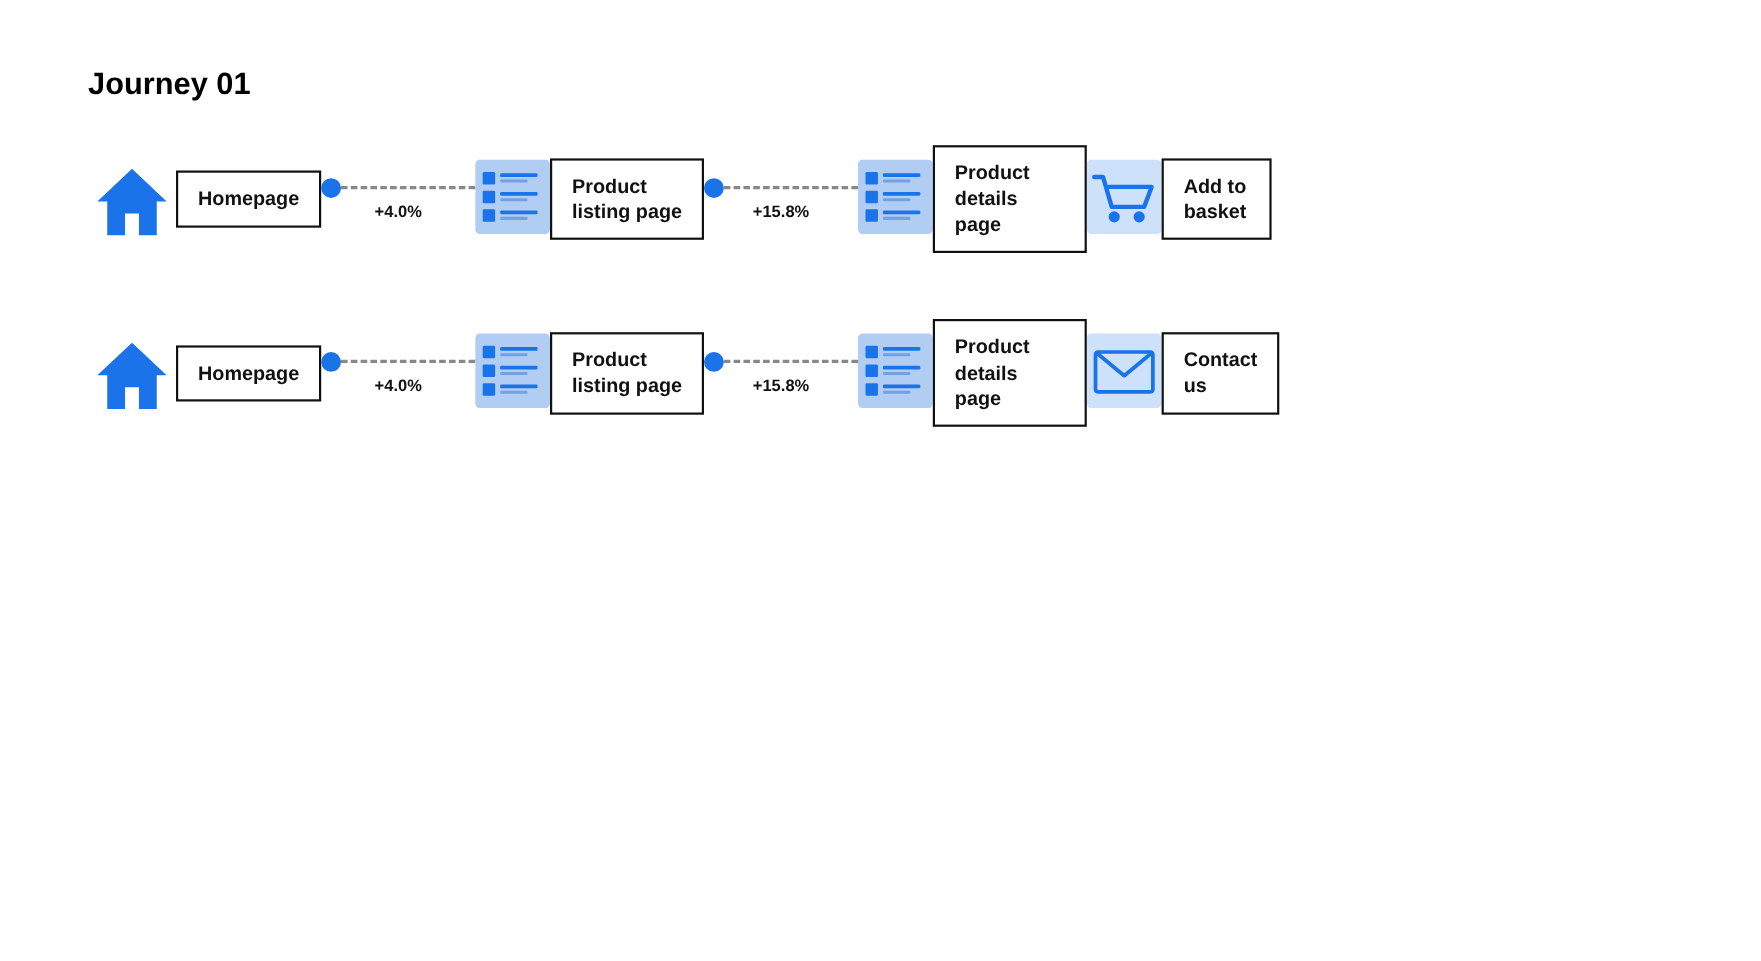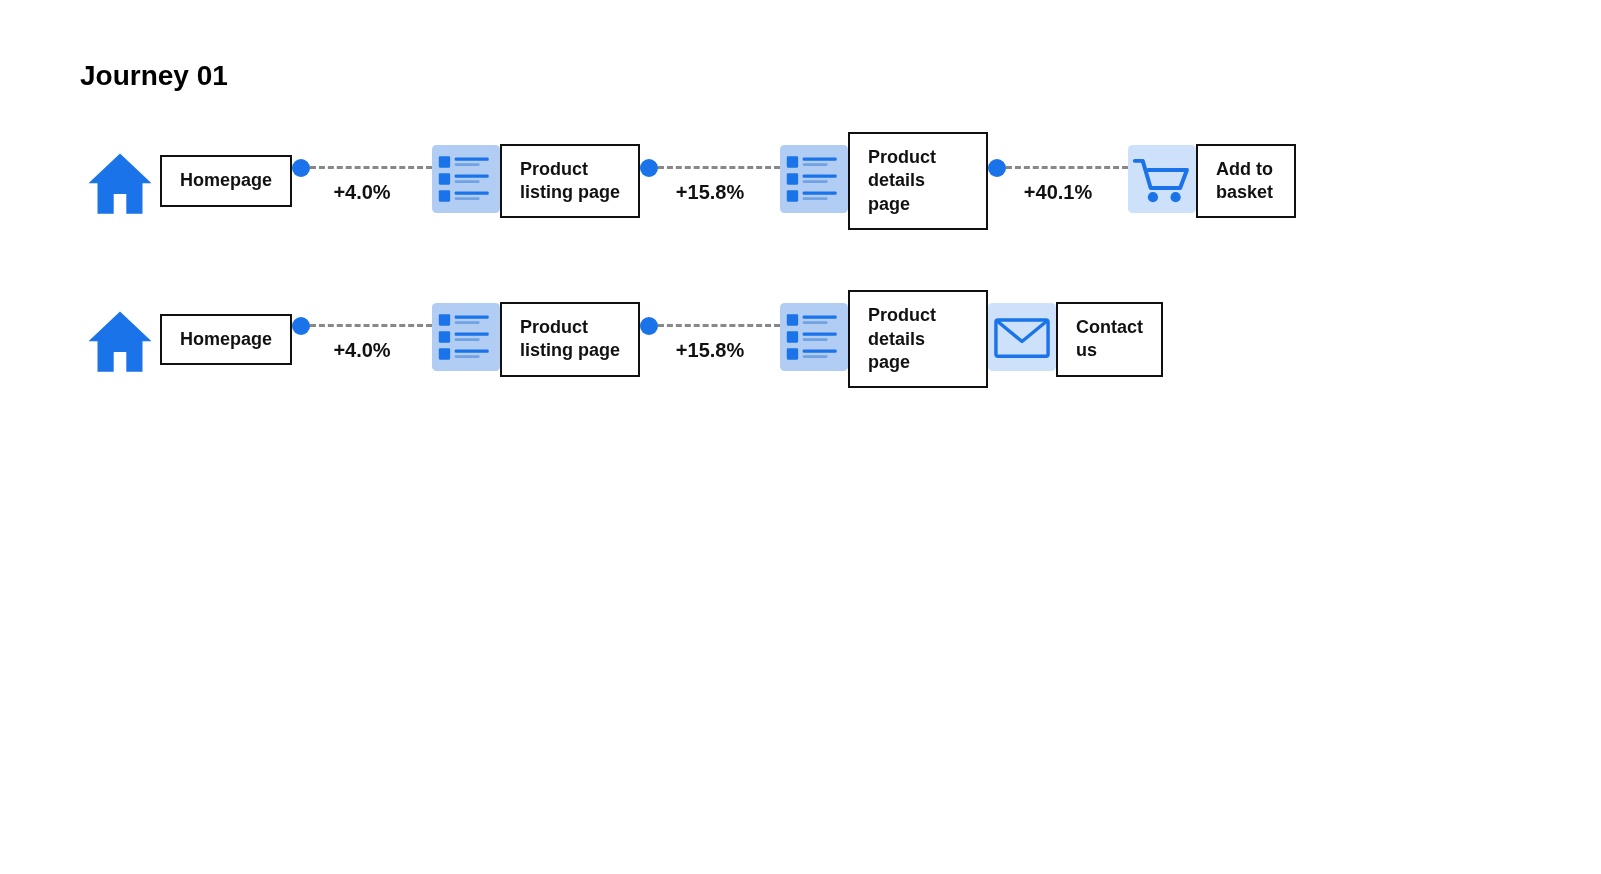--- a/index.html
+++ b/index.html
@@ -77,21 +77,21 @@
       z-index: 2;
     }
 
     .connector-dashes {
       flex: 1;
       height: 2px;
       border-top: 3px dashed #888;
     }
 
     .connector-pct {
-      font-size: 20px;
+      font-size: 15px;
       font-weight: 700;
       color: #111;
       margin-top: 4px;
       text-align: center;
     }
   </style>
 </head>
 <body>
 
 <div>
@@ -146,27 +146,20 @@
         <rect x="6" y="25" width="10" height="10" rx="1" fill="#1a73e8"></rect>
         <rect x="20" y="26" width="30" height="3" rx="1" fill="#1a73e8"></rect>
         <rect x="20" y="31" width="22" height="2.5" rx="1" fill="#5590d8" opacity="0.7"></rect>
         <rect x="6" y="40" width="10" height="10" rx="1" fill="#1a73e8"></rect>
         <rect x="20" y="41" width="30" height="3" rx="1" fill="#1a73e8"></rect>
         <rect x="20" y="46" width="22" height="2.5" rx="1" fill="#5590d8" opacity="0.7"></rect>
       </svg></div>
           <div class="step-label multiline" style="white-space: pre-line;">Product
 details page</div>
         </div>
-        <div class="connector">
-          <div class="connector-line">
-            <div class="connector-dot"></div>
-            <div class="connector-dashes"></div>
-          </div>
-          <div class="connector-pct">+40.1%</div>
-        </div>
         <div class="step">
           <div><svg width="68" height="68" viewBox="0 0 60 60">
         <rect x="0" y="0" width="60" height="60" rx="4" fill="#b8d4f8" opacity="0.7"></rect>
         <path d="M6 14 L13 14 L20 38 L46 38 L52 22 L18 22" stroke="#1a73e8" stroke-width="3.5" fill="none" stroke-linejoin="round" stroke-linecap="round"></path>
         <circle cx="22" cy="46" r="4.5" fill="#1a73e8"></circle>
         <circle cx="42" cy="46" r="4.5" fill="#1a73e8"></circle>
       </svg></div>
           <div class="step-label multiline" style="white-space: pre-line;">Add to
 basket</div>
         </div>

